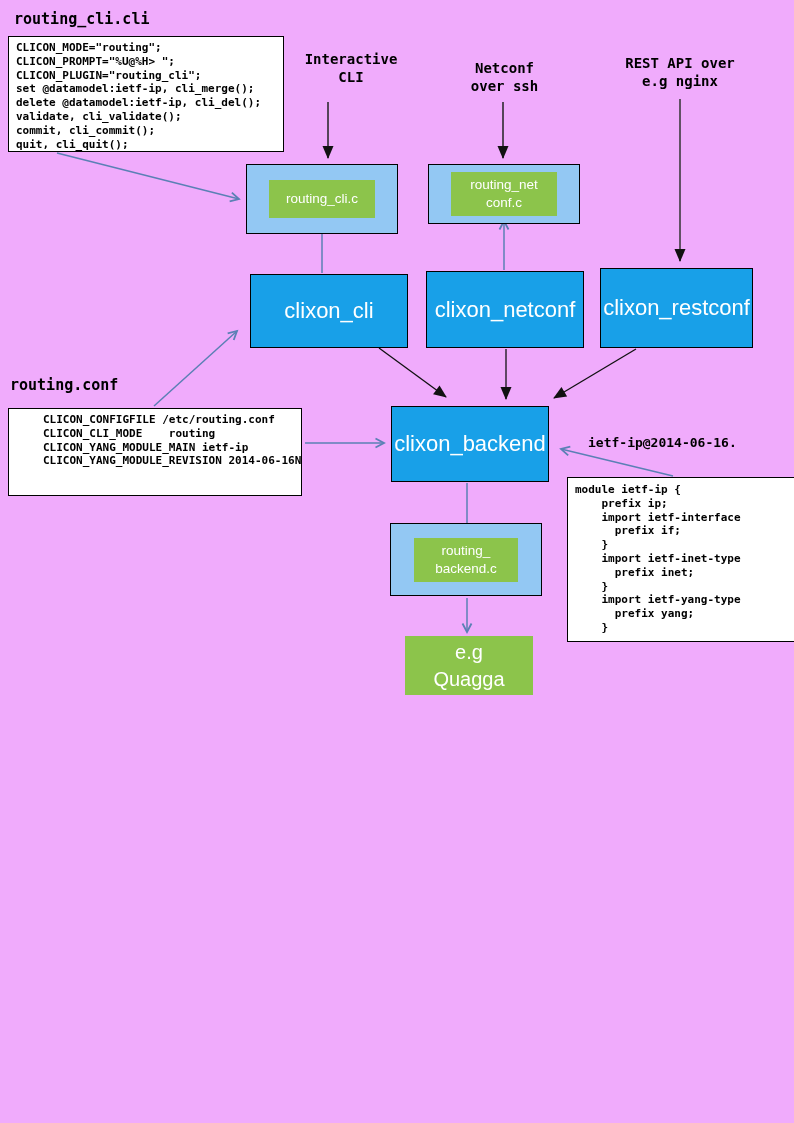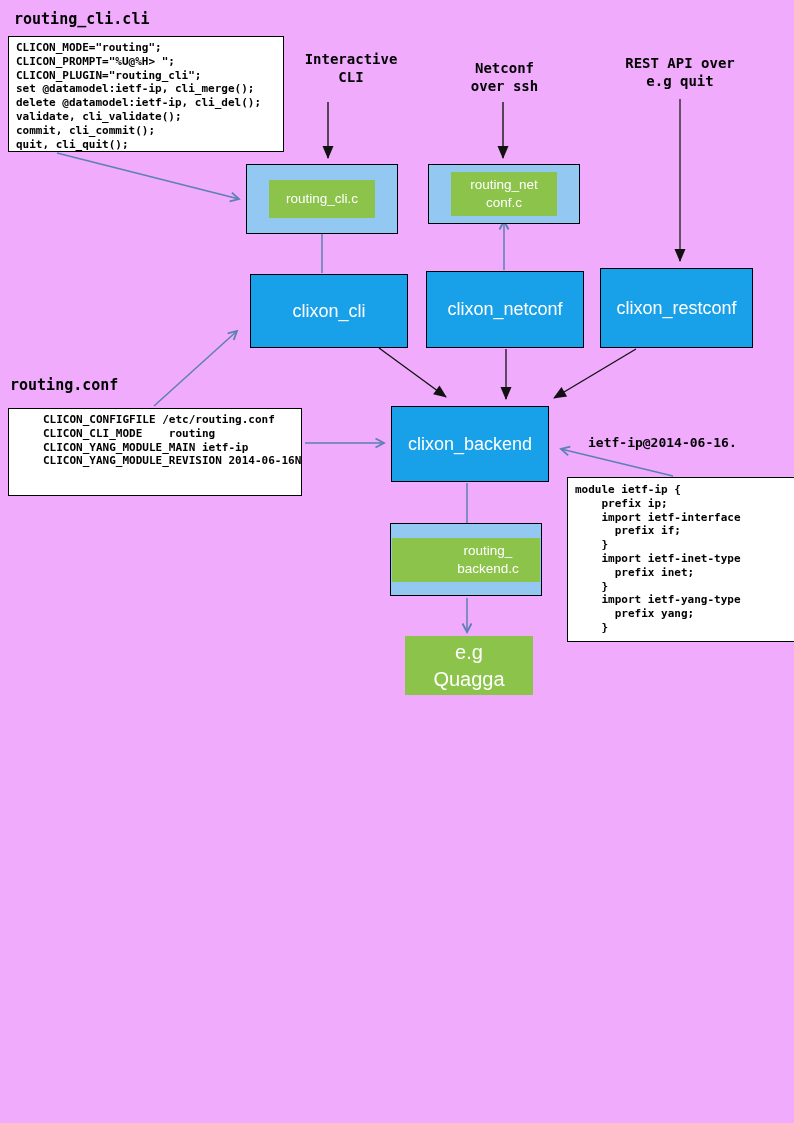--- a/index.html
+++ b/index.html
@@ -19,21 +19,21 @@
     font-size:11px; line-height:13.8px; color:#000;
     white-space:pre; padding:4px 7px; box-sizing:border-box;
   }
   .annot {
     position:absolute; font-family:"DejaVu Sans Mono", monospace;
     font-weight:bold; font-size:14px; line-height:18px; color:#000;
     text-align:center; white-space:pre-line;
   }
   .blue-node {
     position:absolute; background:#18a0e8; border:1px solid #000;
-    color:#fff; font-size:18px; display:flex; align-items:center;
+    color:#fff; font-size:22px; display:flex; align-items:center;
     justify-content:center; box-sizing:border-box; text-align:center;
   }
   .lightblue {
     position:absolute; background:#93c8f3; border:1px solid #000;
     display:flex; align-items:center; justify-content:center; box-sizing:border-box;
   }
   .green-chip {
     background:#8cc44b; color:#fff; font-size:13.5px; line-height:1.3;
     display:flex; align-items:center; justify-content:center;
     text-align:center; white-space:pre-line;
@@ -84,21 +84,21 @@
 delete @datamodel:ietf-ip, cli_del();
 validate, cli_validate();
 commit, cli_commit();
 quit, cli_quit();</div>
 
   <div class="annot" style="left:452px; top:59px; width:105px;">Netconf
 over ssh</div>
   <div class="annot" style="left:294px; top:50px; width:114px;">Interactive
 CLI</div>
   <div class="annot" style="left:616px; top:54px; width:128px;">REST API over
-e.g quit</div>
+e.g nginx</div>
 
   <div class="lightblue" style="left:246px; top:164px; width:152px; height:70px;">
     <div class="green-chip" style="width:106px; height:38px;">routing_cli.c</div>
   </div>
   <div class="lightblue" style="left:428px; top:164px; width:152px; height:60px;">
     <div class="green-chip" style="width:106px; height:44px;">routing_net
 conf.c</div>
   </div>
 
   <div class="blue-node" style="left:250px; top:274px; width:158px; height:74px;">clixon_cli</div>
@@ -120,20 +120,20 @@
       prefix if;
     }
     import ietf-inet-type
       prefix inet;
     }
     import ietf-yang-type
       prefix yang;
     }</div>
 
   <div class="lightblue" style="left:390px; top:523px; width:152px; height:73px;">
-    <div class="green-chip" style="width:104px; height:44px;padding-left:44px;">routing_
+    <div class="green-chip" style="width:104px; height:44px;">routing_
 backend.c</div>
   </div>
 
   <div class="quagga" style="left:405px; top:636px; width:128px; height:59px;text-align:center;">e.g
 Quagga</div>
 
 </div>
 
 </body></html>

